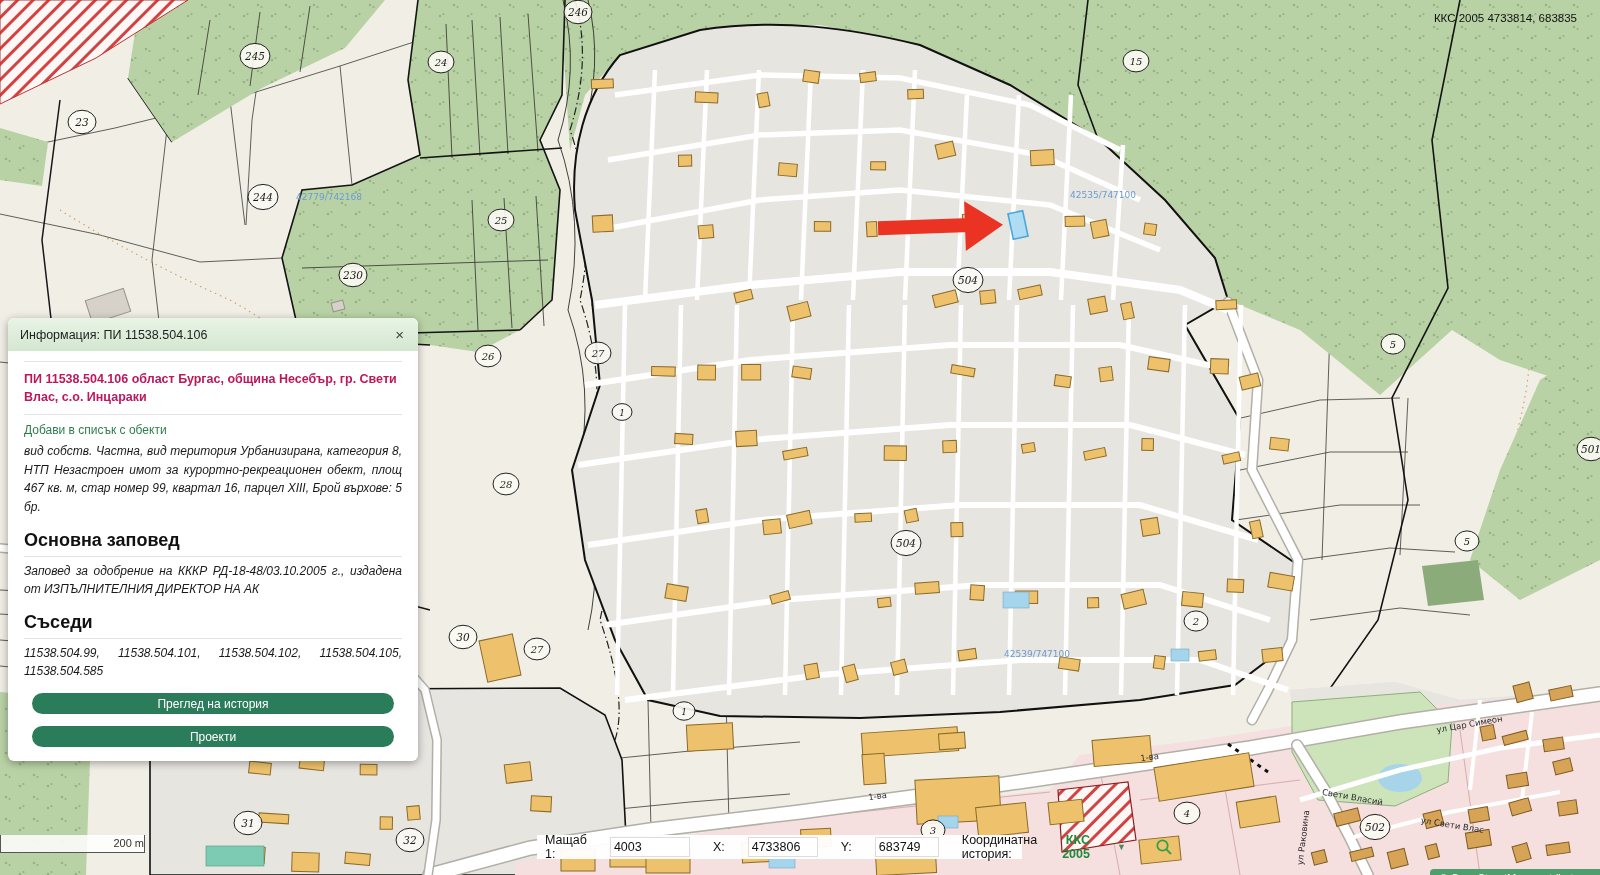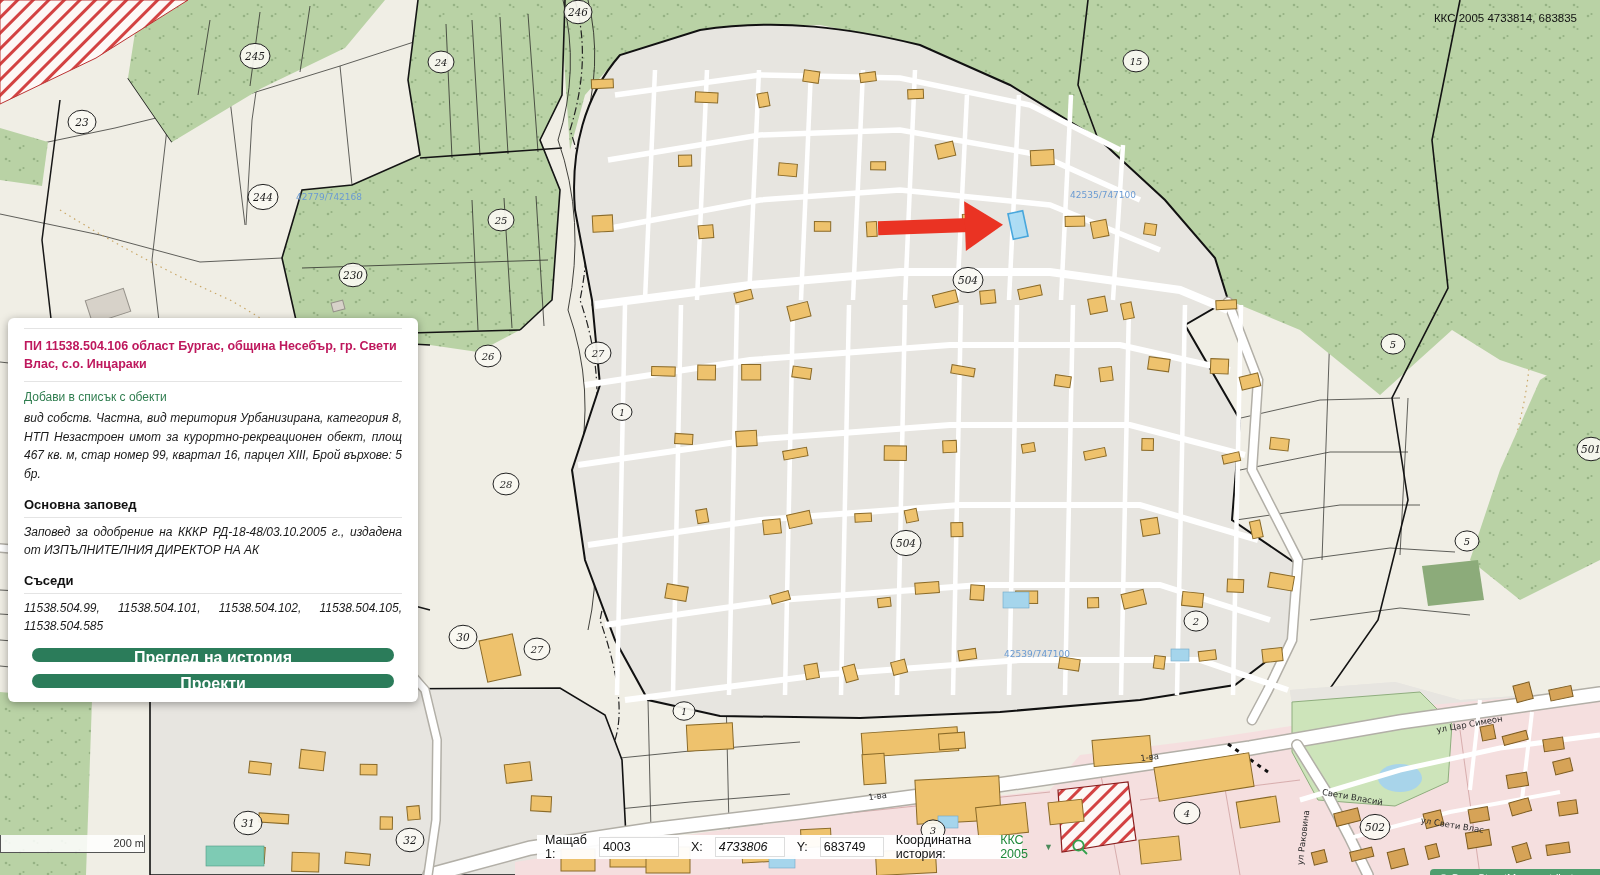--- a/index.html
+++ b/index.html
@@ -13,32 +13,32 @@
   .panel{position:absolute;left:8px;top:318px;width:410px;background:#fff;border-radius:6px;
          box-shadow:0 2px 8px rgba(0,0,0,.35);overflow:hidden;z-index:20;}
   .panel-header{background:linear-gradient(#e9f4e6,#d3e7d0);padding:9px 12px;font-size:12.5px;
          color:#222;display:flex;justify-content:space-between;align-items:center;}
   .panel-close{cursor:pointer;font-size:15px;color:#444;line-height:1;padding:0 2px;}
   .panel-body{padding:10px 16px 14px 16px;}
   .p-title{font-size:12.5px;font-weight:bold;line-height:1.45;color:#be185d;
            border-top:1px solid #e4e4e4;border-bottom:1px solid #e4e4e4;padding:8px 0;}
   .p-link{color:#2f7d4f;font-size:12px;margin:8px 0 4px 0;cursor:pointer;}
   .p-text{font-size:12px;line-height:1.55;color:#1a1a1a;text-align:justify;margin:5px 0 9px 0;font-style:italic;}
-  .p-h{font-size:13px;font-weight:bold;color:#111;border-bottom:1px solid #e4e4e4;
+  .p-h{font-size:18px;font-weight:bold;color:#111;border-bottom:1px solid #e4e4e4;
        padding:4px 0 5px 0;margin-top:2px;}
   .p-btn{display:block;width:96%;margin:12px auto 0 auto;background:#2b7c5a;color:#fff;border:none;
-         border-radius:13px;height:14px;font-size:16px;font-weight:bold;cursor:pointer;
+         border-radius:13px;height:21px;font-size:12px;font-weight:normal;cursor:pointer;
          font-family:"Liberation Sans",sans-serif;}
   
   .statusbar{position:absolute;left:537px;top:835px;width:485px;height:24px;background:rgba(255,255,255,.95);
-         display:flex;align-items:center;gap:12px;padding:0 8px;box-sizing:border-box;z-index:15;font-size:12.5px;color:#111;}
+         display:flex;align-items:center;gap:23px;padding:0 8px;box-sizing:border-box;z-index:15;font-size:12.5px;color:#111;}
   .statusbar input{border:1px solid #ddd;background:#fff;height:18px;font-size:12.5px;color:#111;
          font-family:"Liberation Sans",sans-serif;padding:0 3px;}
-  .in-scale{width:72px;} .in-x{width:62px;font-style:italic;} .in-y{width:56px;}
-  .crs-value{color:#1f8a3a;font-weight:normal;margin-left:17px;}
+  .in-scale{width:72px;} .in-x{width:62px;} .in-y{width:56px;}
+  .crs-value{color:#1f8a3a;font-weight:bold;margin-left:2px;text-align:right;}
   .crs-arrow{color:#4a8a5a;font-size:9px;margin-left:4px;cursor:pointer;}
   .search-btn{margin-left:6px;cursor:pointer;display:flex;align-items:center;}
   
   .scalebar{position:absolute;left:0;top:835px;width:143px;height:17px;background:rgba(255,255,255,.85);
         border-left:1px solid #555;border-right:1px solid #555;border-bottom:1px solid #555;
         font-size:11px;color:#333;text-align:right;line-height:16px;z-index:15;}
   
   .attribution{position:absolute;right:0;top:869px;background:#4f9e6e;color:#fff;font-size:11px;
         padding:3px 8px 3px 10px;border-radius:4px 0 0 4px;z-index:15;}
   .coords-overlay{position:absolute;right:23px;top:12px;font-size:11.5px;color:#111;z-index:15;}
@@ -484,20 +484,24 @@
   <g>
     <rect x="1010.5" y="212" width="15" height="26" transform="rotate(-12 1018 225)" fill="#aadcf5" stroke="#41a4dc" stroke-width="1.6" opacity="0.95"></rect>
   </g>
   <g transform="rotate(-2 940 226)">
     <rect x="878" y="219" width="92" height="14" fill="#ea3323"></rect>
     <polygon points="965,202 1003,227 965,252" fill="#ea3323"></polygon>
   </g>
 </svg>
 
 <div class="panel">
+  <div class="panel-header">
+    <span>Информация: ПИ 11538.504.106</span>
+    <span class="panel-close">×</span>
+  </div>
   <div class="panel-body">
     <div class="p-title">ПИ 11538.504.106 област Бургас, община Несебър, гр. Свети Влас, с.о. Инцараки</div>
     <div class="p-link">Добави в списък с обекти</div>
     <div class="p-text">вид собств. Частна, вид територия Урбанизирана, категория 8, НТП Незастроен имот за курортно-рекреационен обект, площ 467 кв. м, стар номер 99, квартал 16, парцел XIII, Брой върхове: 5 бр.</div>
     <div class="p-h">Основна заповед</div>
     <div class="p-text">Заповед за одобрение на КККР РД-18-48/03.10.2005 г., издадена от ИЗПЪЛНИТЕЛНИЯ ДИРЕКТОР НА АК</div>
     <div class="p-h">Съседи</div>
     <div class="p-text">11538.504.99, 11538.504.101, 11538.504.102, 11538.504.105, 11538.504.585</div>
     <button class="p-btn">Преглед на история</button>
     <button class="p-btn">Проекти</button>

